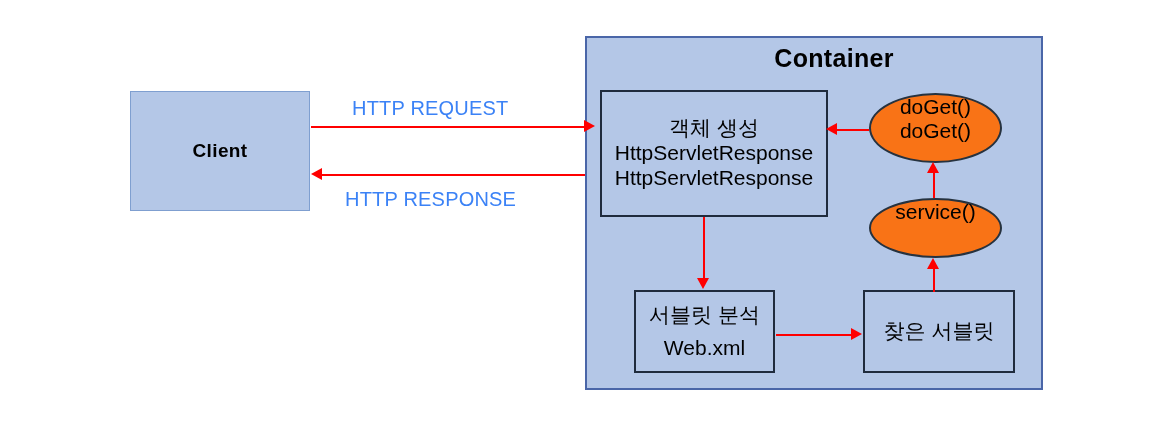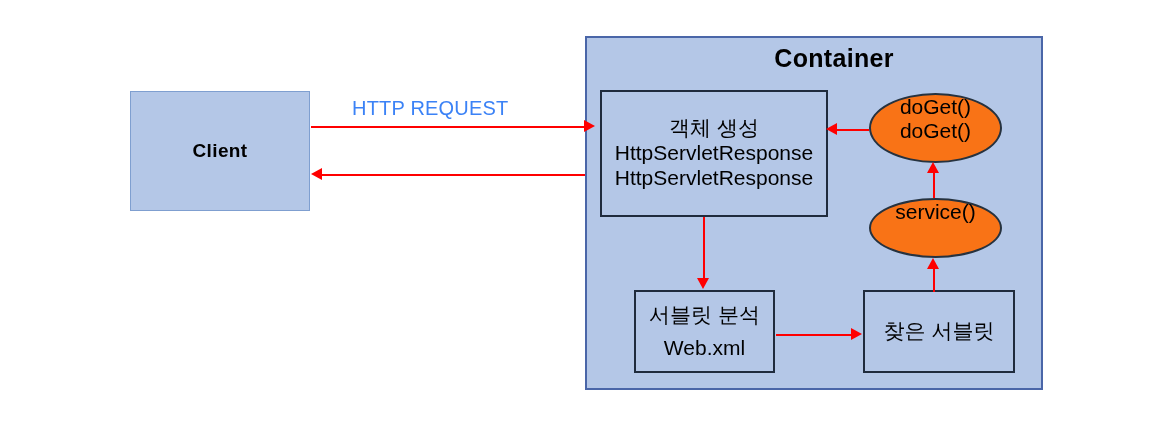--- a/index.html
+++ b/index.html
@@ -156,20 +156,21 @@
   <div class="ellipse" style="left:869px; top:198px; width:133px; height:60px;">
     <span>service()</span>
   </div>
 
   <div class="h-line" style="left:311px; top:126px; width:274px;"></div>
   <div class="head head-right" style="left:584px; top:120px;"></div>
   <div class="edge-label" style="left:352px; top:97px;">HTTP REQUEST</div>
 
   <div class="h-line" style="left:322px; top:174px; width:263px;"></div>
   <div class="head head-left" style="left:311px; top:168px;"></div>
+  <div class="edge-label" style="left:345px; top:188px;">HTTP RESPONSE</div>
 
   <div class="v-line" style="left:703px; top:217px; height:62px;"></div>
   <div class="head head-down" style="left:697px; top:278px;"></div>
 
   <div class="h-line" style="left:776px; top:334px; width:76px;"></div>
   <div class="head head-right" style="left:851px; top:328px;"></div>
 
   <div class="v-line" style="left:933px; top:268px; height:24px;"></div>
   <div class="head head-up" style="left:927px; top:258px;"></div>
 

